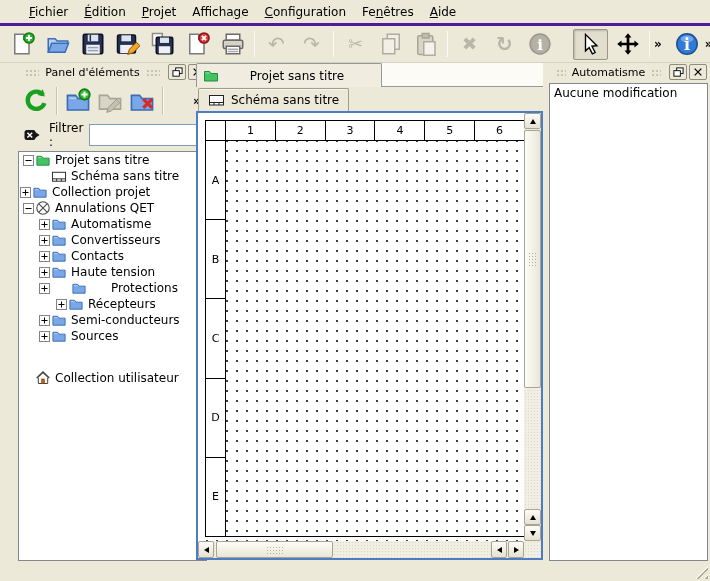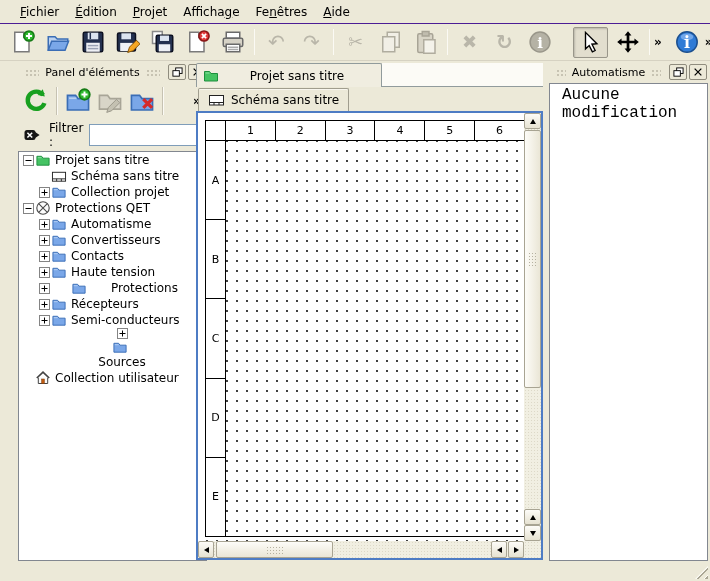--- a/index.html
+++ b/index.html
@@ -3,21 +3,21 @@
 <meta charset="utf-8">
 <style>
   html,body{margin:0;padding:0;}
   body{
     width:710px;height:581px;position:relative;overflow:hidden;
     background:#ece9d8;
     font-family:"DejaVu Sans","Liberation Sans",sans-serif;
     font-size:12px;color:#000;
   }
   
-  .menubar{height:23px;display:flex;align-items:center;padding-left:12px;border-bottom:1px solid #4c1d95;}
+  .menubar{height:23px;display:flex;align-items:center;padding-left:21px;border-bottom:3px solid #4c1d95;}
   .menu-item{padding:3px 8px;cursor:default;white-space:nowrap;}
   .menu-item u{text-decoration:underline;}
   
   .toolbar-row{height:36px;display:flex;align-items:center;border-bottom:1px solid #d6d2c2;}
   .tb-grip{width:7px;height:26px;margin:0 2px 0 3px;
     background-image:radial-gradient(#c2bead 30%,transparent 34%);background-size:4px 4px;}
   .tb-sep{width:1px;height:26px;background:#c6c2b2;border-right:1px solid #fbfaf4;margin:0 4px;}
   .tb-btn{width:35px;height:31px;display:flex;align-items:center;justify-content:center;cursor:default;}
   .tb-btn.pressed{border:1px solid #99968a;border-radius:2px;background:#e2dece;
     box-shadow:inset 1px 1px 2px rgba(0,0,0,.18);width:33px;height:29px;}
@@ -81,35 +81,36 @@
     box-sizing:border-box;display:flex;align-items:center;justify-content:center;cursor:default;}
   .hscroll .sb-thumb{background:linear-gradient(#fdfcf8,#eae6d6);}
   .grip-dots{width:9px;height:15px;background-image:radial-gradient(#b5b1a0 32%,transparent 36%);background-size:3px 3px;}
   .hscroll .grip-dots{width:17px;height:8px;}
   .tri-up{width:0;height:0;border-left:3.5px solid transparent;border-right:3.5px solid transparent;border-bottom:5px solid #000;}
   .tri-down{width:0;height:0;border-left:3.5px solid transparent;border-right:3.5px solid transparent;border-top:5px solid #000;}
   .tri-left{width:0;height:0;border-top:3.5px solid transparent;border-bottom:3.5px solid transparent;border-right:5px solid #000;}
   .tri-right{width:0;height:0;border-top:3.5px solid transparent;border-bottom:3.5px solid transparent;border-left:5px solid #000;}
   
   .undo-list{position:absolute;left:2px;right:2px;top:20px;bottom:0;background:#fff;border:1px solid #828790;overflow:hidden;}
-  .undo-item{padding:2px 12px;font-size:16px;font-family:Liberation Mono, monospace;}
+  .undo-item{padding:2px 4px;font-size:12px;}
   
   .statusbar{position:absolute;left:0;right:0;bottom:0;height:19px;background:#ece9d8;}
   .size-grip{position:absolute;right:2px;bottom:2px;width:13px;height:13px;
     background:repeating-linear-gradient(135deg,transparent 0 3px,#fbfaf4 3px 4px,#aba795 4px 6px);
     clip-path:polygon(100% 0,100% 100%,0 100%);cursor:nwse-resize;}
 </style>
 </head>
 <body>
 
 <div class="menubar" id="menubar">
     <span class="menu-item"><u>F</u>ichier</span>
     <span class="menu-item"><u>É</u>dition</span>
     <span class="menu-item"><u>P</u>rojet</span>
     <span class="menu-item">Afficha<u>g</u>e</span>
+    <span class="menu-item"><u>C</u>onfiguration</span>
     <span class="menu-item">Fe<u>n</u>êtres</span>
     <span class="menu-item"><u>A</u>ide</span>
   </div>
 
 <div class="toolbar-row">
   <div class="tb-grip"></div>
   <div id="tb-file" style="display:flex">
       <div class="tb-btn">
         <span class="icn">
           <svg width="24" height="24" viewBox="0 0 16 16">
@@ -371,21 +372,21 @@
       <div class="tree-row" style="padding-left: 19px;">
         <span class="exp-slot"></span>
         <span class="t-icon">
           <svg width="16" height="15" viewBox="0 0 16 16">
             <rect x="1" y="3.5" width="14" height="9.5" fill="#fff" stroke="#222"></rect>
             <path d="M1 10.5h14M5.5 10.5V13M10.5 10.5V13" stroke="#222" fill="none"></path>
           </svg>
         </span>
         <span class="t-label">Schéma sans titre</span>
       </div>
-      <div class="tree-row" style="padding-left: 19px;">
+      <div class="tree-row" style="">
         <span class="exp-slot">
           <svg width="11" height="11" viewBox="0 0 11 11">
             <rect x="0.5" y="0.5" width="10" height="10" fill="#fff" stroke="#848484"></rect>
             <line x1="2.5" y1="5.5" x2="8.5" y2="5.5" stroke="#000"></line>
             <line x1="5.5" y1="2.5" x2="5.5" y2="8.5" stroke="#000"></line>
           </svg>
         </span>
         <span class="t-icon">
           <svg width="16" height="15" viewBox="0 0 16 16">
             <path d="M1.5 13v-9.5h5l1.5 2h6.5V13z" fill="#7aa7e8" stroke="#3a6db5"></path>
@@ -400,21 +401,21 @@
             <rect x="0.5" y="0.5" width="10" height="10" fill="#fff" stroke="#848484"></rect>
             <line x1="2.5" y1="5.5" x2="8.5" y2="5.5" stroke="#000"></line>
           </svg>
         </span>
         <span class="t-icon">
           <svg width="16" height="16" viewBox="0 0 16 16">
             <circle cx="8" cy="8" r="6.2" fill="#fcfcfc" stroke="#4a4a4a" stroke-width="1.1"></circle>
             <path d="M3.9 3.9l8.2 8.2M12.1 3.9l-8.2 8.2" stroke="#4a4a4a" stroke-width="1.1"></path>
           </svg>
         </span>
-        <span class="t-label">Protections QET</span>
+        <span class="t-label">Annulations QET</span>
       </div>
       <div class="tree-row" style="padding-left: 19px;">
         <span class="exp-slot">
           <svg width="11" height="11" viewBox="0 0 11 11">
             <rect x="0.5" y="0.5" width="10" height="10" fill="#fff" stroke="#848484"></rect>
             <line x1="2.5" y1="5.5" x2="8.5" y2="5.5" stroke="#000"></line>
             <line x1="5.5" y1="2.5" x2="5.5" y2="8.5" stroke="#000"></line>
           </svg>
         </span>
         <span class="t-icon">
@@ -482,53 +483,53 @@
           </svg>
         </span>
         <span class="t-icon">
           <svg width="16" height="15" viewBox="0 0 16 16">
             <path d="M1.5 13v-9.5h5l1.5 2h6.5V13z" fill="#7aa7e8" stroke="#3a6db5"></path>
             <path d="M2.5 5h4" stroke="#b8d0f2"></path>
           </svg>
         </span>
         <span class="t-label">Protections</span>
       </div>
+      <div class="tree-row" style="padding-left: 19px; margin-left: 17px;">
+        <span class="exp-slot">
+          <svg width="11" height="11" viewBox="0 0 11 11">
+            <rect x="0.5" y="0.5" width="10" height="10" fill="#fff" stroke="#848484"></rect>
+            <line x1="2.5" y1="5.5" x2="8.5" y2="5.5" stroke="#000"></line>
+            <line x1="5.5" y1="2.5" x2="5.5" y2="8.5" stroke="#000"></line>
+          </svg>
+        </span>
+        <span class="t-icon">
+          <svg width="16" height="15" viewBox="0 0 16 16">
+            <path d="M1.5 13v-9.5h5l1.5 2h6.5V13z" fill="#7aa7e8" stroke="#3a6db5"></path>
+            <path d="M2.5 5h4" stroke="#b8d0f2"></path>
+          </svg>
+        </span>
+        <span class="t-label">Récepteurs</span>
+      </div>
       <div class="tree-row" style="padding-left: 19px;">
         <span class="exp-slot">
           <svg width="11" height="11" viewBox="0 0 11 11">
             <rect x="0.5" y="0.5" width="10" height="10" fill="#fff" stroke="#848484"></rect>
             <line x1="2.5" y1="5.5" x2="8.5" y2="5.5" stroke="#000"></line>
             <line x1="5.5" y1="2.5" x2="5.5" y2="8.5" stroke="#000"></line>
           </svg>
         </span>
         <span class="t-icon">
           <svg width="16" height="15" viewBox="0 0 16 16">
             <path d="M1.5 13v-9.5h5l1.5 2h6.5V13z" fill="#7aa7e8" stroke="#3a6db5"></path>
             <path d="M2.5 5h4" stroke="#b8d0f2"></path>
           </svg>
         </span>
-        <span class="t-label">Récepteurs</span>
+        <span class="t-label">Semi-conducteurs</span>
       </div>
       <div class="tree-row" style="padding-left: 19px;">
-        <span class="exp-slot">
-          <svg width="11" height="11" viewBox="0 0 11 11">
-            <rect x="0.5" y="0.5" width="10" height="10" fill="#fff" stroke="#848484"></rect>
-            <line x1="2.5" y1="5.5" x2="8.5" y2="5.5" stroke="#000"></line>
-            <line x1="5.5" y1="2.5" x2="5.5" y2="8.5" stroke="#000"></line>
-          </svg>
-        </span>
-        <span class="t-icon">
-          <svg width="16" height="15" viewBox="0 0 16 16">
-            <path d="M1.5 13v-9.5h5l1.5 2h6.5V13z" fill="#7aa7e8" stroke="#3a6db5"></path>
-            <path d="M2.5 5h4" stroke="#b8d0f2"></path>
-          </svg>
-        </span>
-        <span class="t-label">Semi-conducteurs</span>
-      </div>
-      <div class="tree-row" style="padding-left: 19px; flex-direction: column;">
         <span class="exp-slot">
           <svg width="11" height="11" viewBox="0 0 11 11">
             <rect x="0.5" y="0.5" width="10" height="10" fill="#fff" stroke="#848484"></rect>
             <line x1="2.5" y1="5.5" x2="8.5" y2="5.5" stroke="#000"></line>
             <line x1="5.5" y1="2.5" x2="5.5" y2="8.5" stroke="#000"></line>
           </svg>
         </span>
         <span class="t-icon">
           <svg width="16" height="15" viewBox="0 0 16 16">
             <path d="M1.5 13v-9.5h5l1.5 2h6.5V13z" fill="#7aa7e8" stroke="#3a6db5"></path>

